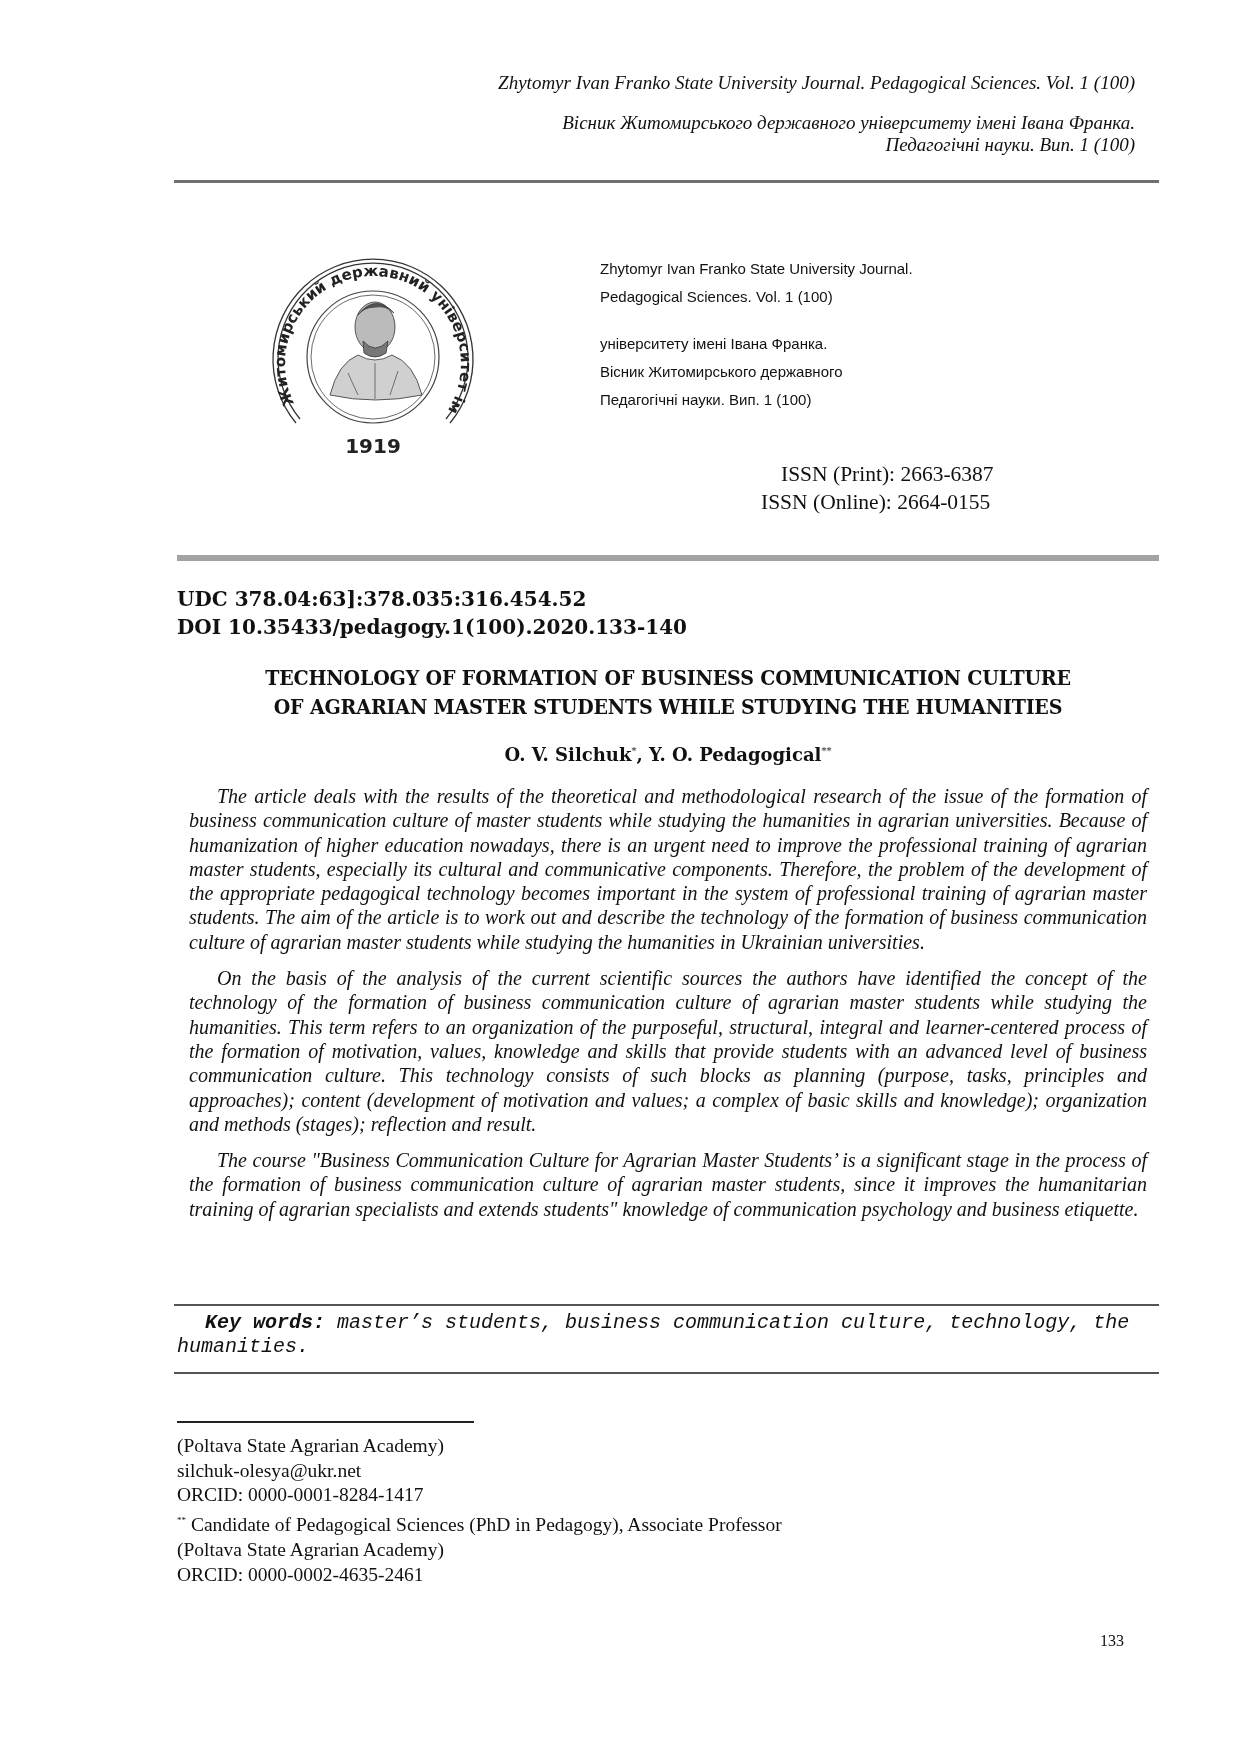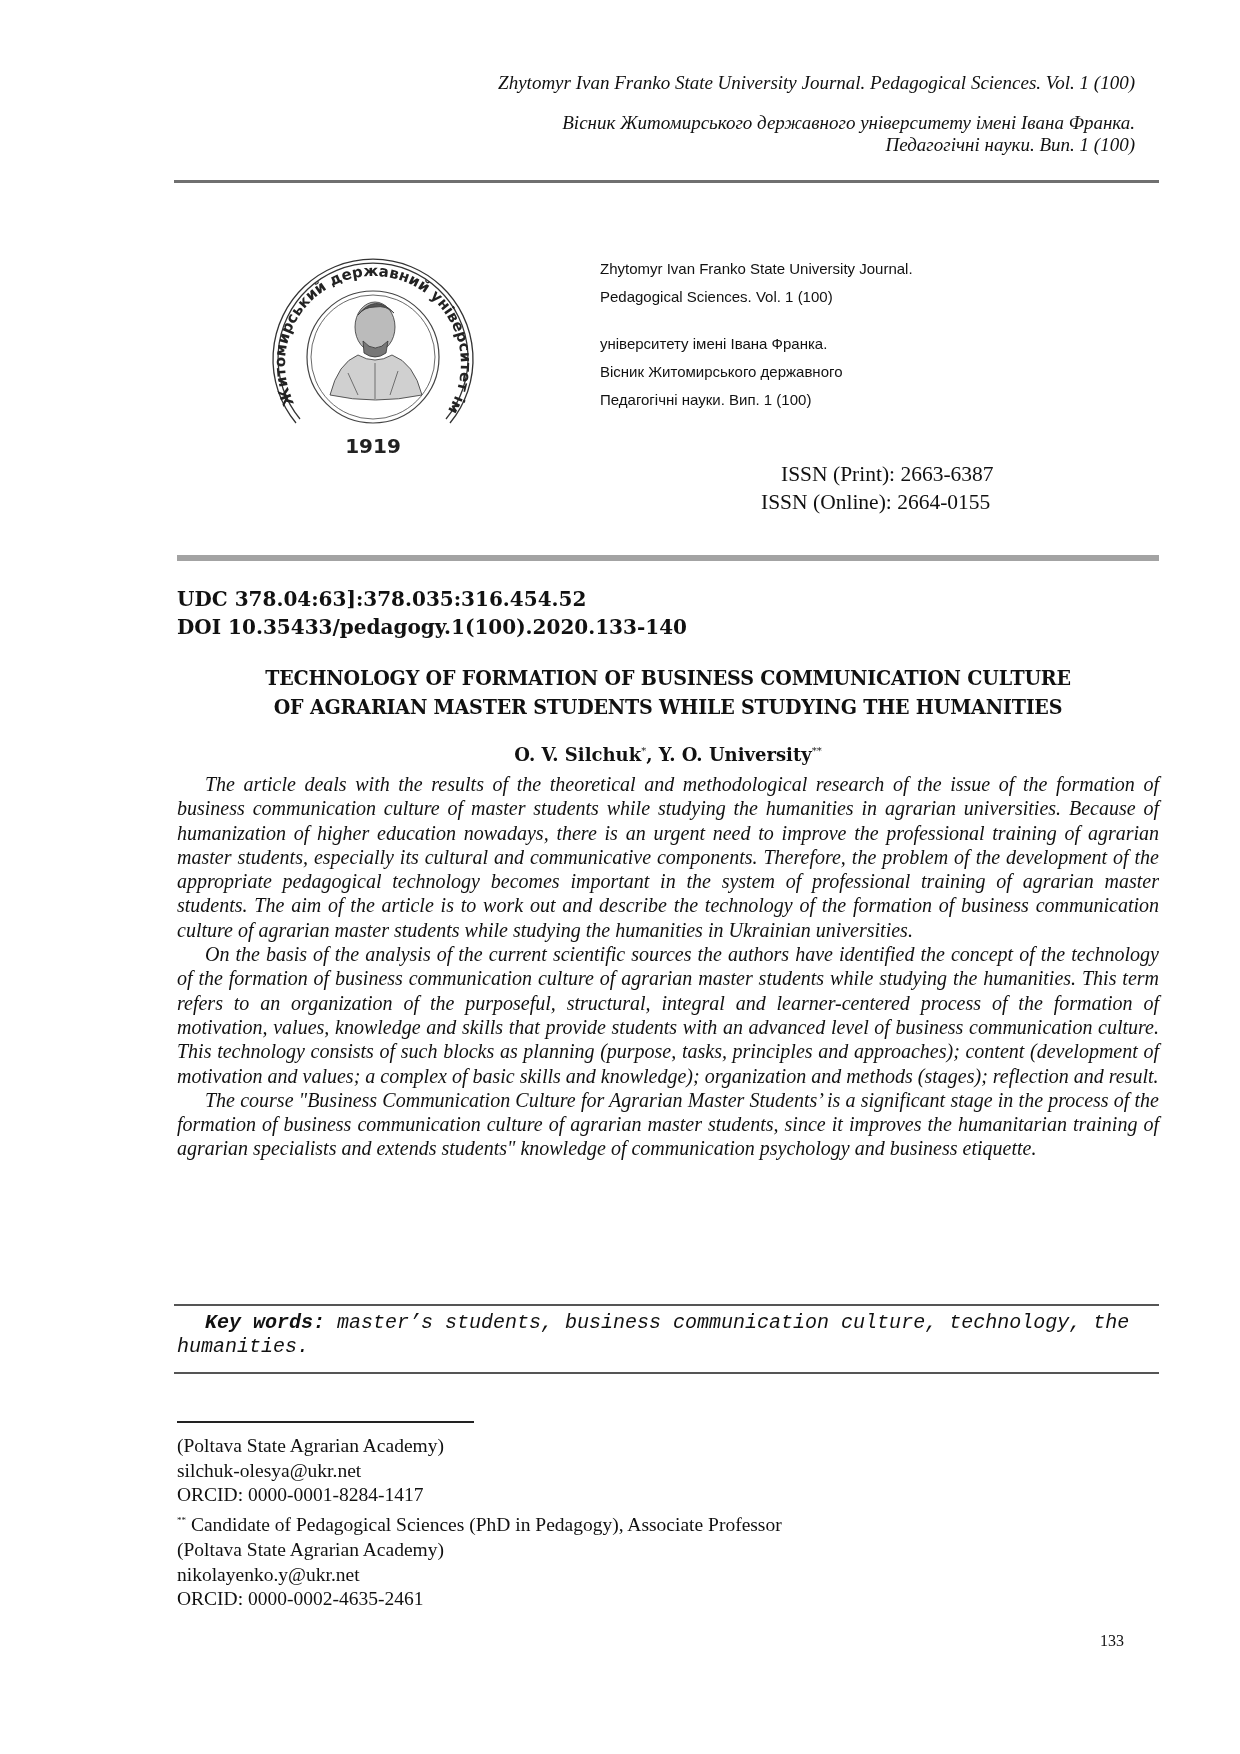--- a/index.html
+++ b/index.html
@@ -35,21 +35,21 @@
     .authors {
       left: 177px; top: 739px; width: 982px; text-align: center;
       font-family: "DejaVu Serif", serif; font-weight: bold; font-size: 18px; line-height: 24px;
     }
     .authors sup { font-size: 10px; font-weight: normal; }
     .abstract {
       left: 177px; top: 772px; width: 982px;
       font-family: "Liberation Serif", serif; font-style: italic; font-size: 20px;
       line-height: 24.3px; text-align: justify; text-align-last: left;
     }
-    .abstract p { margin: 0; text-indent: 28px; }
+    .abstract p { margin: 12px; text-indent: 28px; }
     .keywords {
       left: 177px; top: 1311px; width: 982px; text-indent: 28px;
       font-family: Liberation Mono, monospace; font-style: italic; font-size: 20px; line-height: 24px;
     }
     .keywords b { font-weight: bold; }
     .fn-rule { left: 177px; top: 1421px; width: 297px; height: 2px; background: #222; }
     .footnotes {
       left: 177px; top: 1434px; width: 982px;
       font-family: "Liberation Serif", serif; font-size: 19.5px; line-height: 24.7px;
     }
@@ -108,21 +108,21 @@
   <div>UDC 378.04:63]:378.035:316.454.52</div>
   <div>DOI 10.35433/pedagogy.1(100).2020.133-140</div>
 </div>
 
 <div class="abs title">
   <div>TECHNOLOGY OF FORMATION OF BUSINESS COMMUNICATION CULTURE</div>
   <div>OF AGRARIAN MASTER STUDENTS WHILE STUDYING THE HUMANITIES</div>
 </div>
 
 <div class="abs authors">
-  <span>O. V. Silchuk</span><sup>*</sup><span>, </span><span>Y. O. University</span><sup>**</sup>
+  <span>O. V. Silchuk</span><sup>*</sup><span>, </span><span>Y. O. Pedagogical</span><sup>**</sup>
 </div>
 
 <div class="abs abstract">
   <p>The article deals with the results of the theoretical and methodological research of the issue of the formation of business communication culture of master students while studying the humanities in agrarian universities. Because of humanization of higher education nowadays, there is an urgent need to improve the professional training of agrarian master students, especially its cultural and communicative components. Therefore, the problem of the development of the appropriate pedagogical technology becomes important in the system of professional training of agrarian master students. The aim of the article is to work out and describe the technology of the formation of business communication culture of agrarian master students while studying the humanities in Ukrainian universities.</p>
   <p>On the basis of the analysis of the current scientific sources the authors have identified the concept of the technology of the formation of business communication culture of agrarian master students while studying the humanities. This term refers to an organization of the purposeful, structural, integral and learner-centered process of the formation of motivation, values, knowledge and skills that provide students with an advanced level of business communication culture. This technology consists of such blocks as planning (purpose, tasks, principles and approaches); content (development of motivation and values; a complex of basic skills and knowledge); organization and methods (stages); reflection and result.</p>
   <p>The course "Business Communication Culture for Agrarian Master Students’ is a significant stage in the process of the formation of business communication culture of agrarian master students, since it improves the humanitarian training of agrarian specialists and extends students" knowledge of communication psychology and business etiquette.</p>
 </div>
 
 <div class="abs rule-thin" style="top:1304px;"></div>
 <div class="abs keywords">
@@ -130,17 +130,16 @@
 </div>
 <div class="abs rule-thin" style="top:1372px;"></div>
 
 <div class="abs fn-rule"></div>
 <div class="abs footnotes">
   <div><span>(Poltava State Agrarian Academy)</span></div>
   <div><span>silchuk-olesya@ukr.net</span></div>
   <div><span>ORCID: 0000-0001-8284-1417</span></div>
   <div><sup>**</sup><span> Candidate of Pedagogical Sciences (PhD in Pedagogy), Associate Professor</span></div>
   <div><span>(Poltava State Agrarian Academy)</span></div>
-  <div><span>nikolayenko.y@ukr.net</span></div>
   <div><span>ORCID: 0000-0002-4635-2461</span></div>
 </div>
 
 <div class="abs page-number">133</div>
 
 </body></html>

